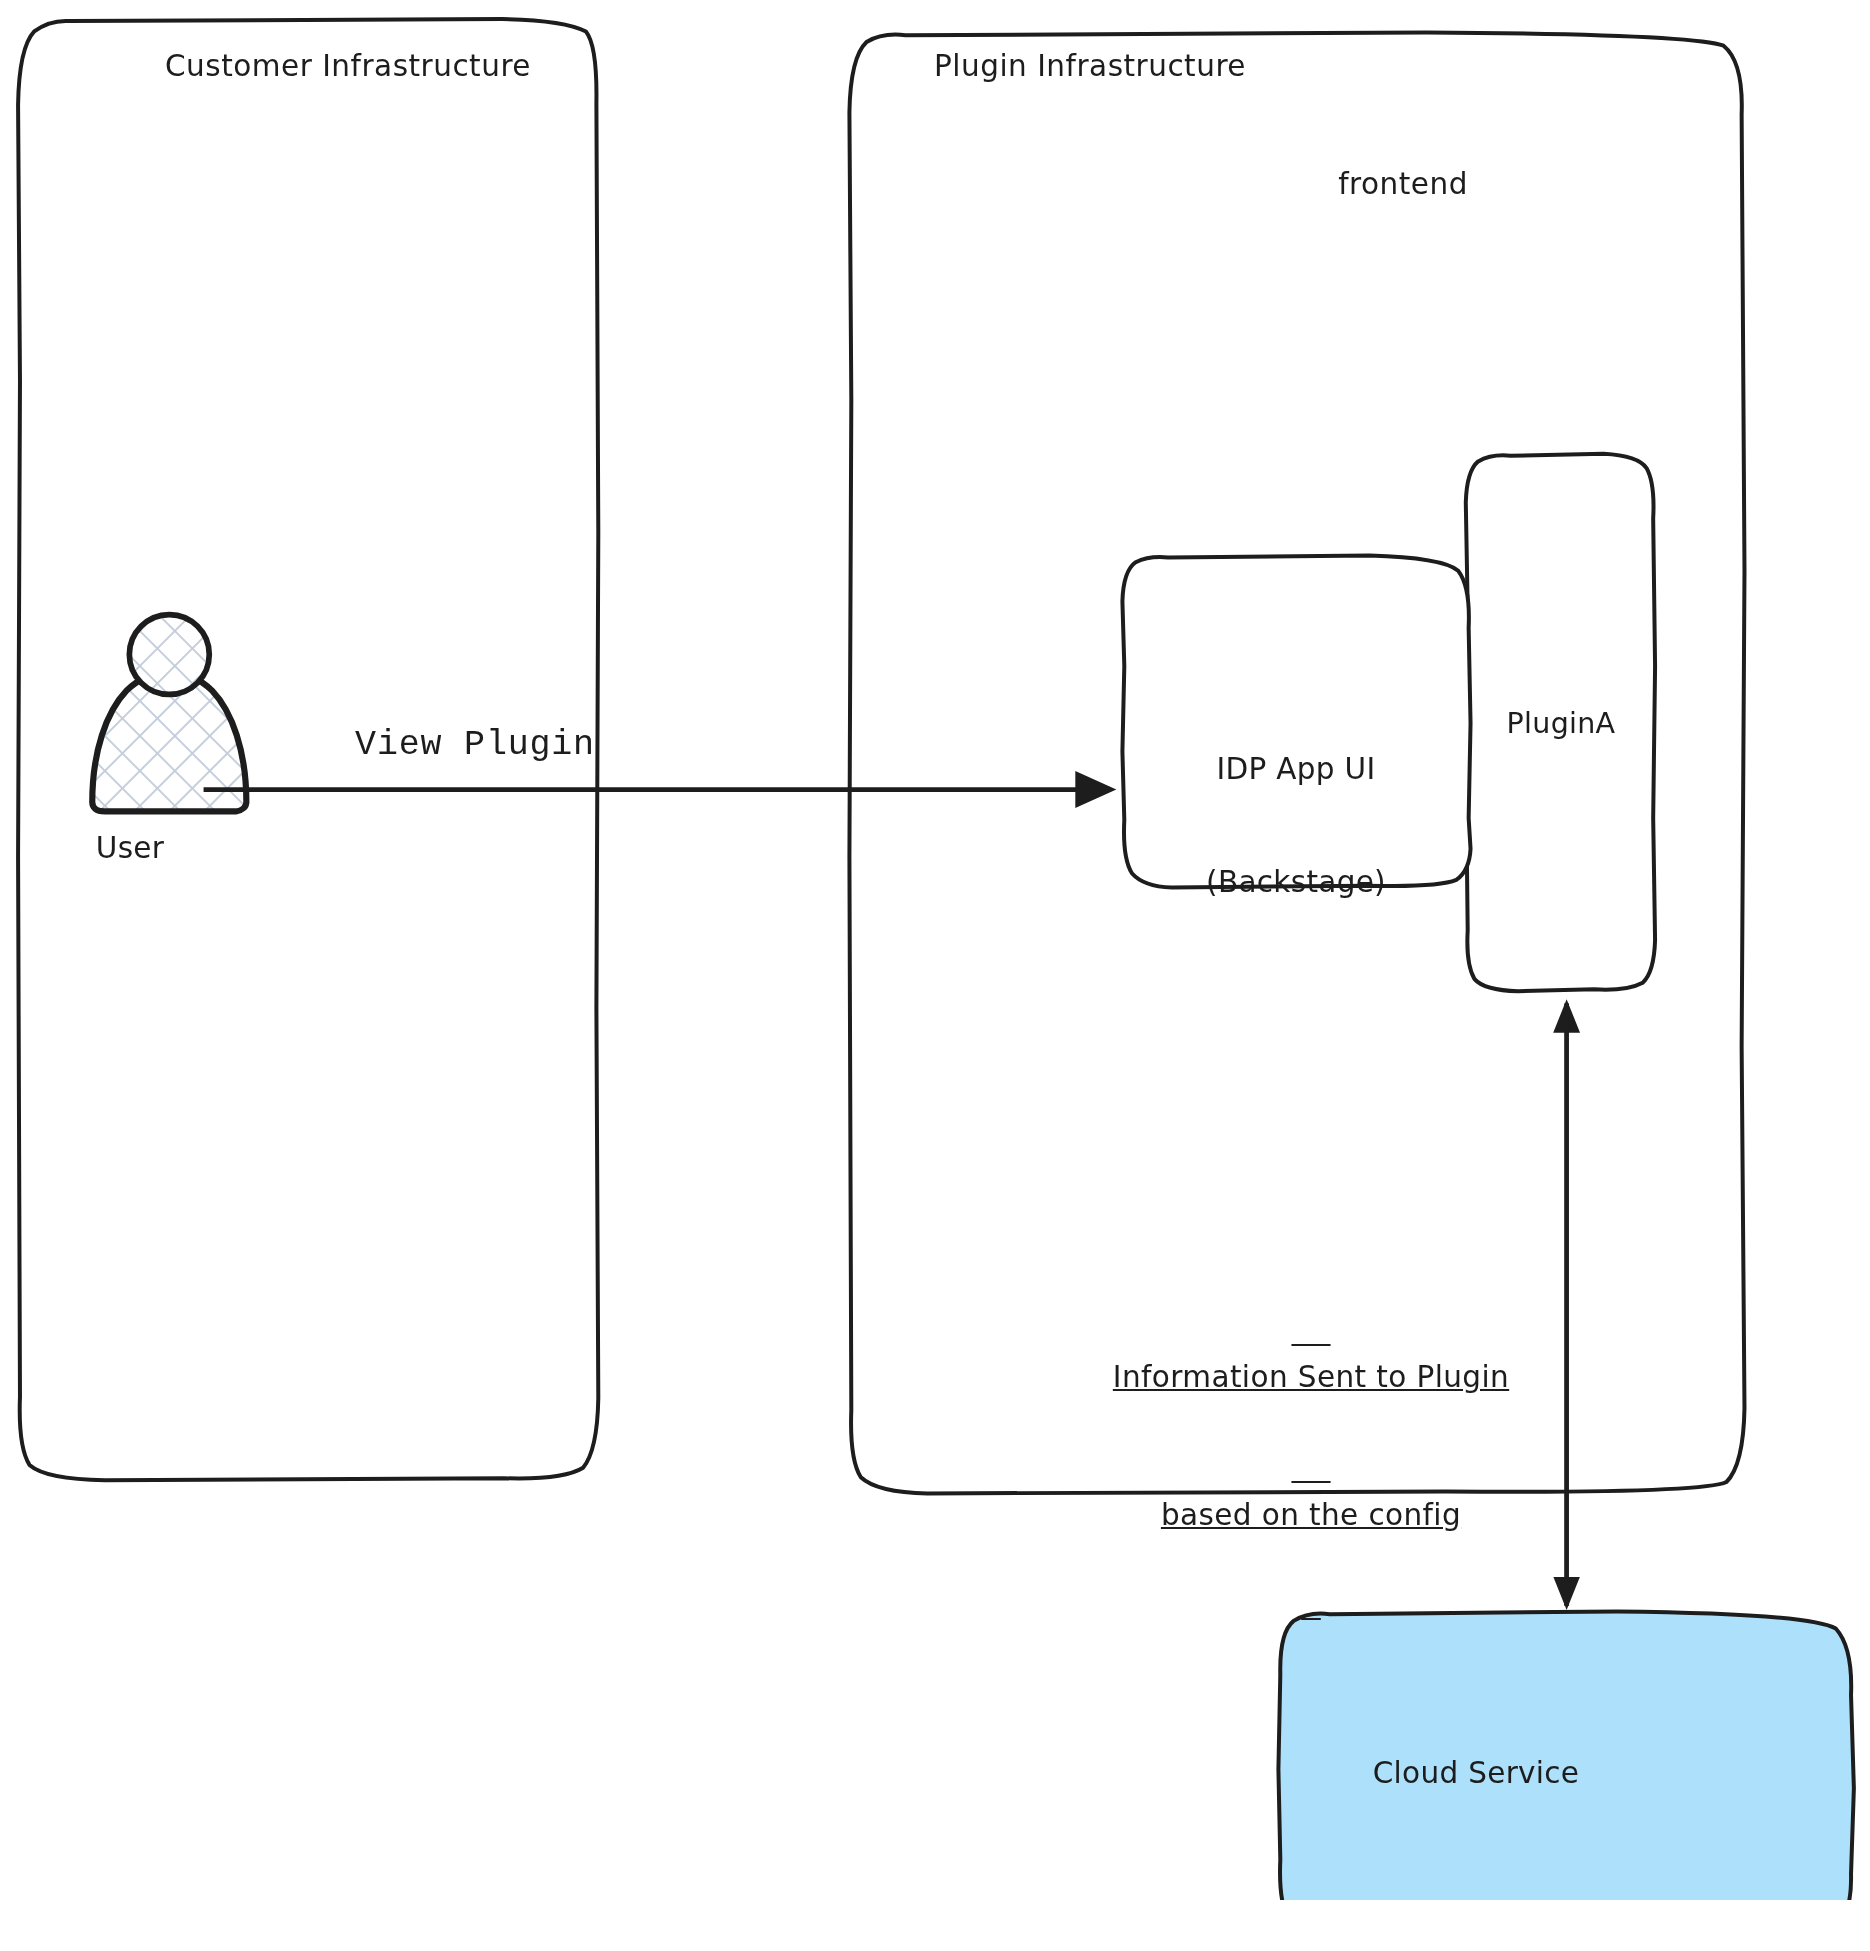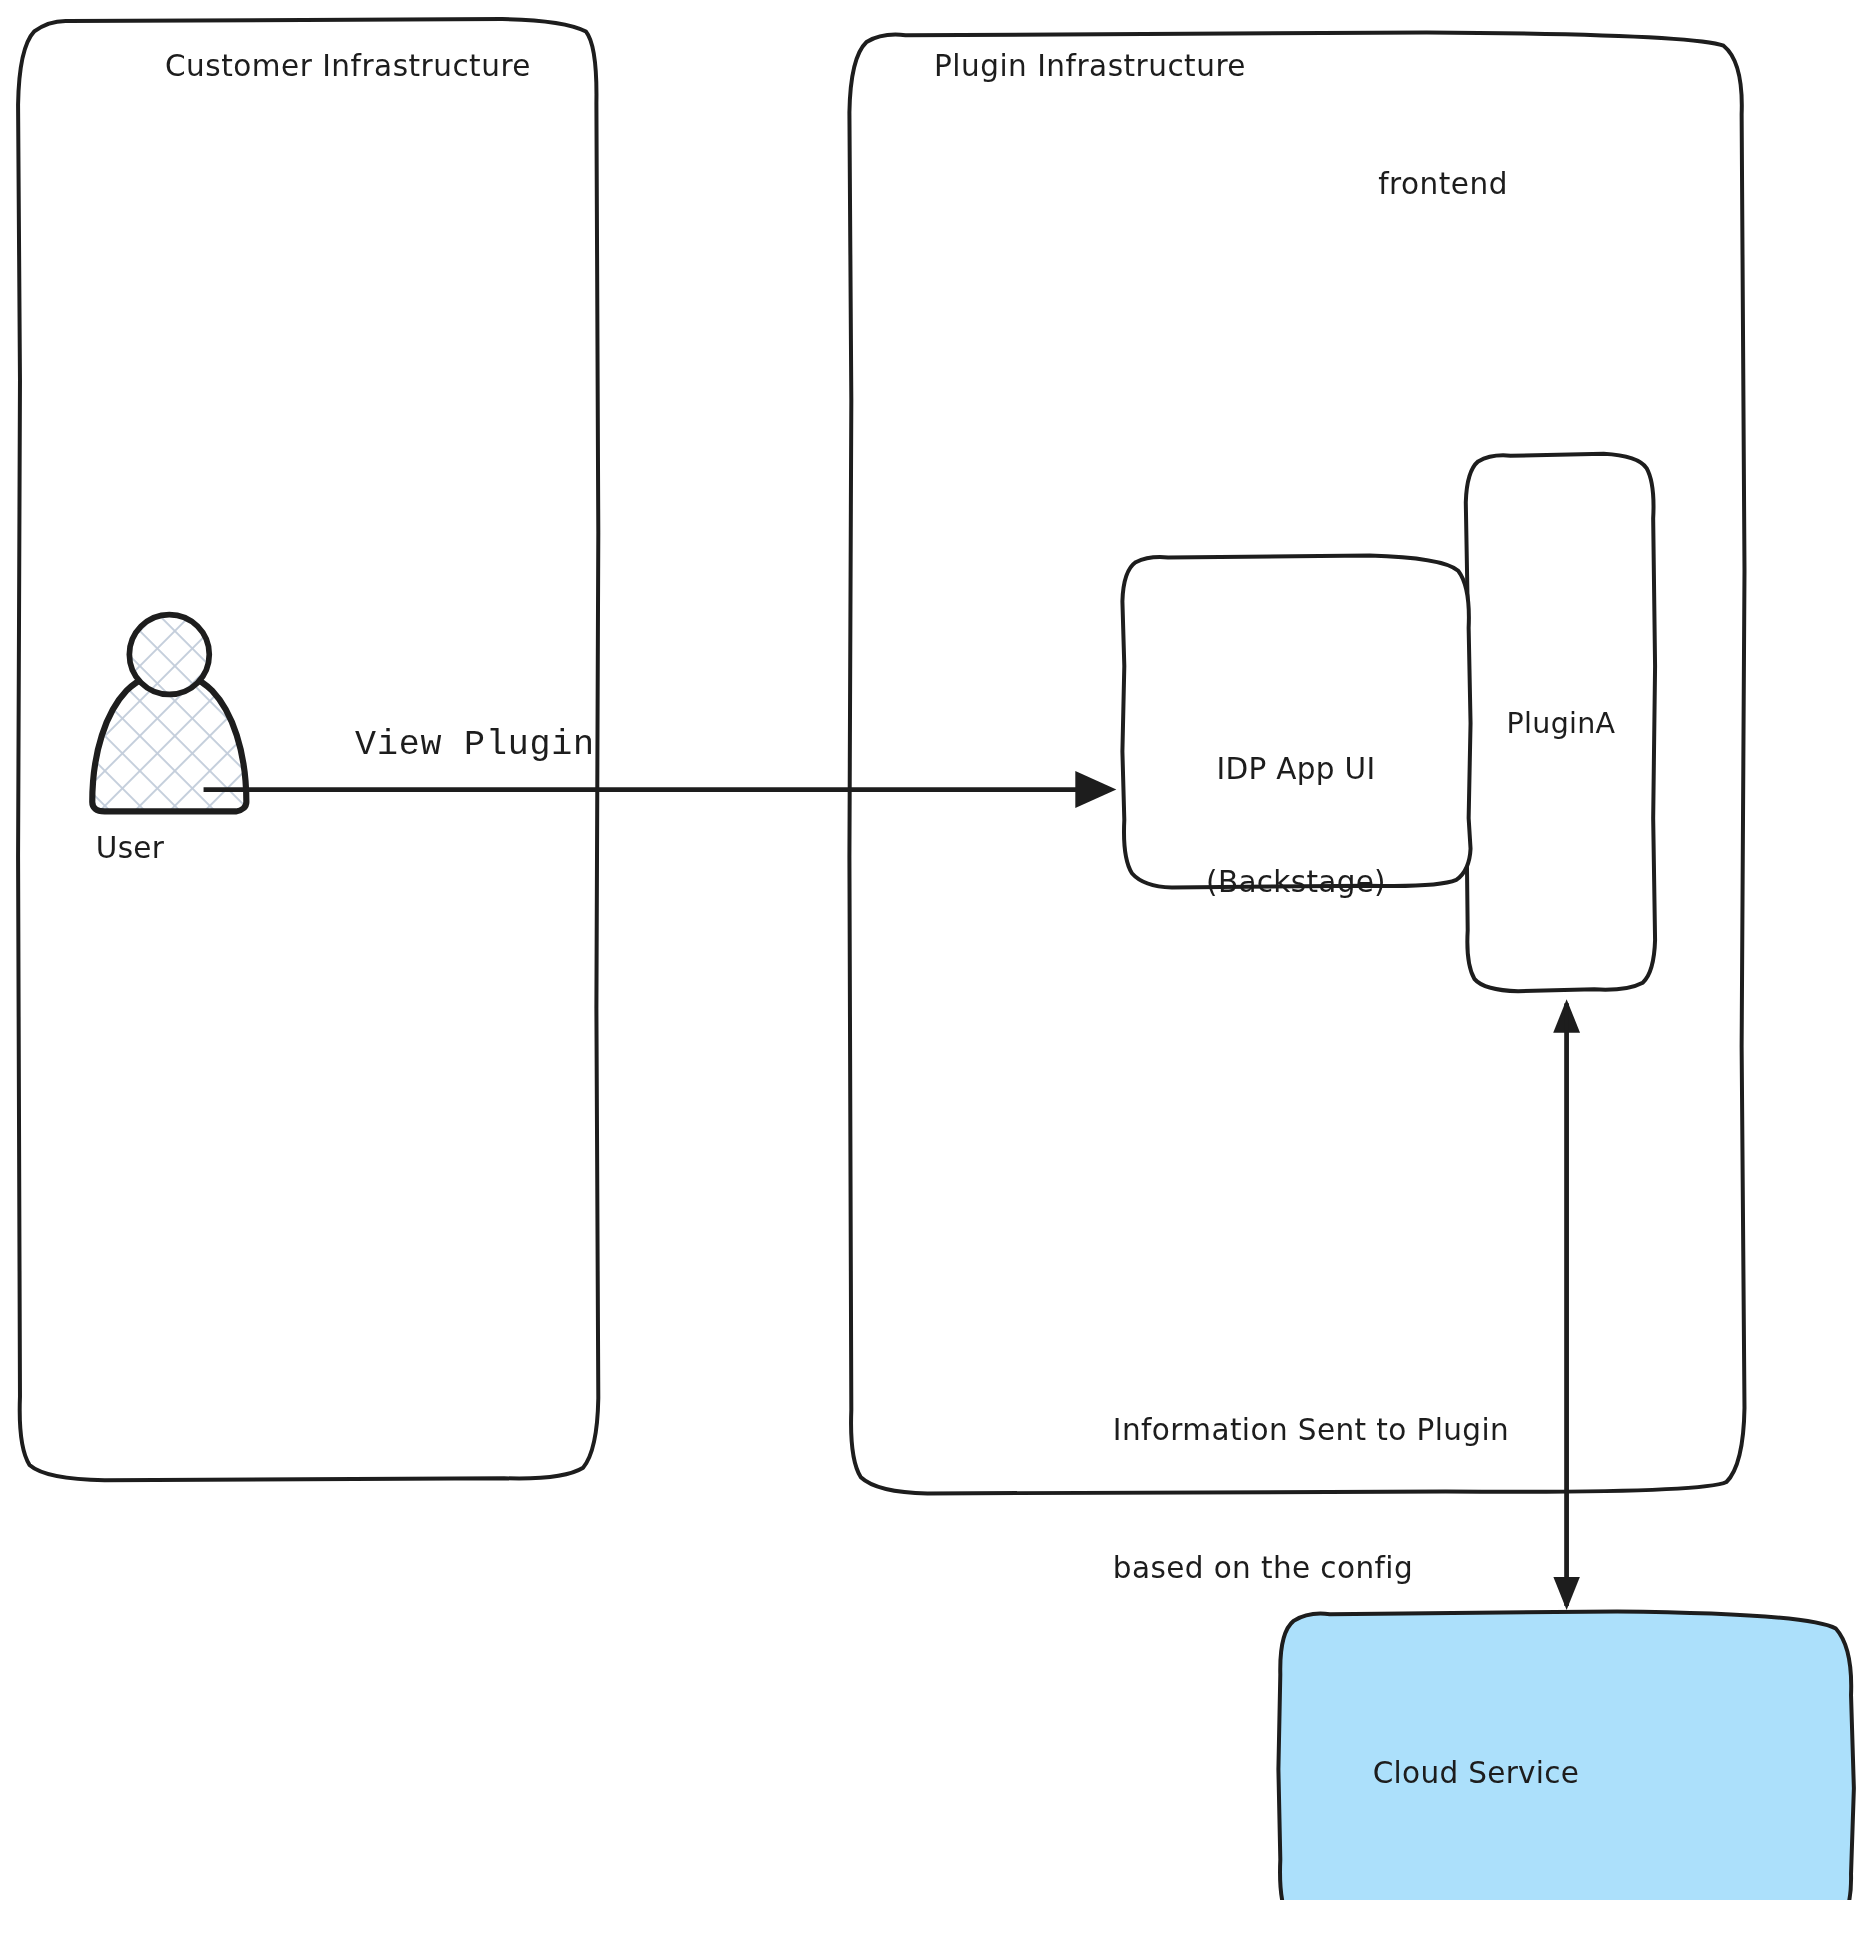--- a/index.html
+++ b/index.html
@@ -173,34 +173,34 @@
     <g>
       <line x1="1647" y1="1688" x2="1647" y2="1055" stroke="#1d1d1d" stroke-width="4.6" marker-end="url(#arrow-up)"></line>
       <line x1="1647" y1="1055" x2="1647" y2="1688" stroke="#1d1d1d" stroke-width="4.6" marker-end="url(#arrow-up)"></line>
     </g>
   </svg>
 
   <div class="label lbl-container-title centered" style="left:348px; top:48px;">Customer Infrastructure</div>
 
   <div class="label lbl-container-title centered" style="left:1090px; top:48px;">Plugin Infrastructure</div>
 
-  <div class="label lbl-group-title centered" style="left:1403px; top:166px;margin-left:40px;">frontend</div>
+  <div class="label lbl-group-title centered" style="left:1403px; top:166px;">frontend</div>
 
   <div class="label lbl-node centered" style="left:1296px; top:675px;">
     <div>IDP App UI</div>
     <div>(Backstage)</div>
   </div>
 
   <div class="label lbl-node-sm centered" style="left:1561px; top:706px;">PluginA</div>
 
   <div class="label lbl-node centered" style="left:1476px; top:1755px;">Cloud Service</div>
 
   <div class="label lbl-actor centered" style="left:130px; top:830px;">User</div>
 
   <div class="label lbl-edge centered" style="left:475px; top:723px;font-family:Liberation Mono, monospace;">View Plugin</div>
 
-  <div class="label lbl-edge-sm centered" style="left:1311px; top:1317px; text-align:left;">
+  <div class="label lbl-edge-sm centered" style="left:1311px; top:1264px; text-align:center;text-decoration:underline;">
     <div>Information Sent to Plugin</div>
     <div>based on the config</div>
   </div>
 
 </div>
 
 
 </body></html>

